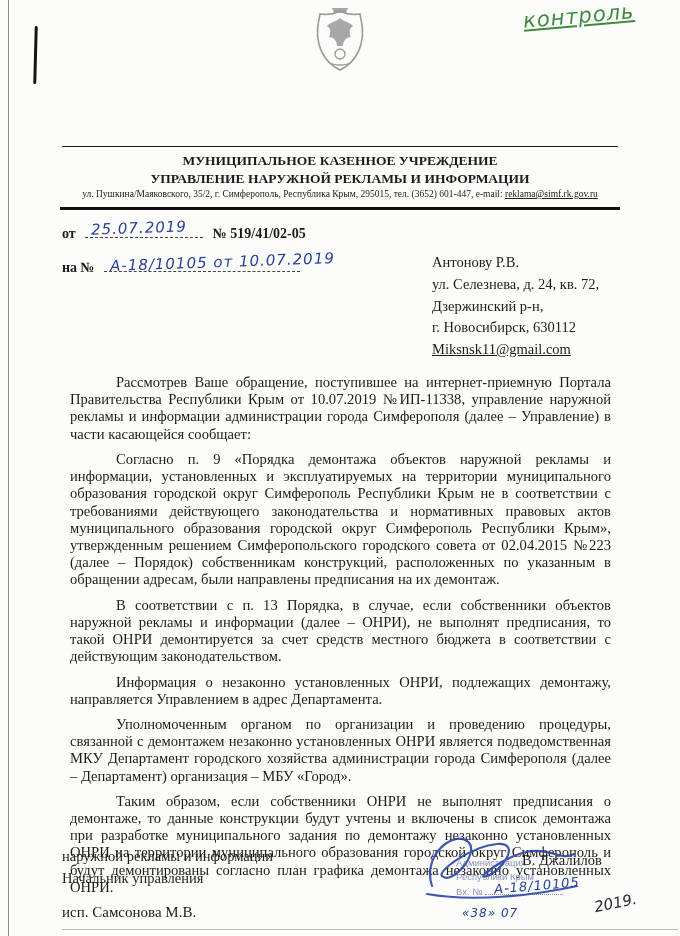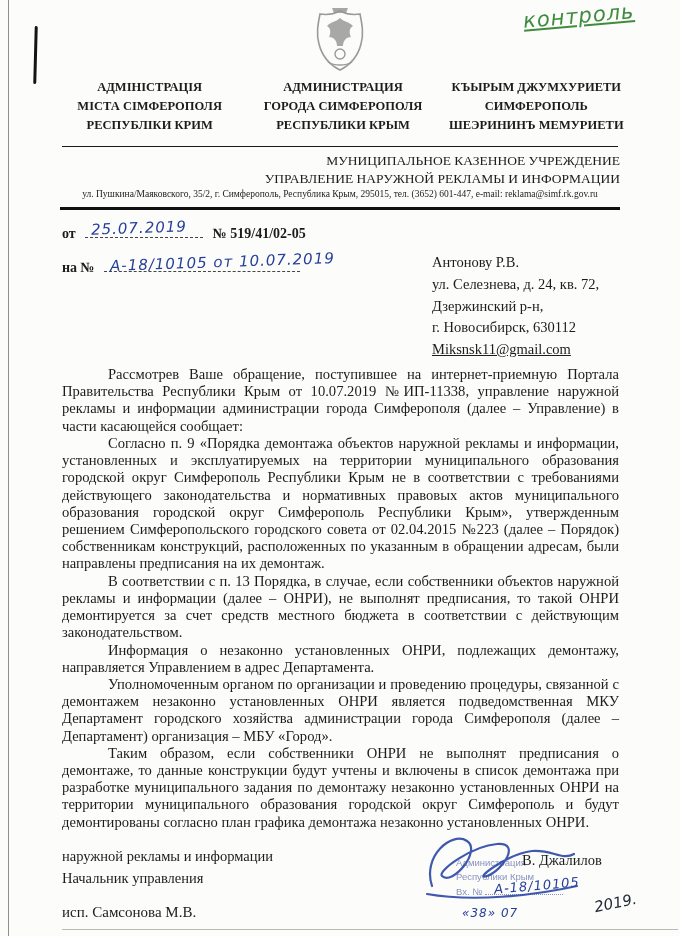--- a/index.html
+++ b/index.html
@@ -16,39 +16,39 @@
   .hand-green{font-family:"DejaVu Sans",sans-serif;font-style:italic;color:#3f8c3f;}
   .control-note{position:absolute;left:523px;top:4px;font-size:21px;letter-spacing:1px;transform:rotate(-5deg);text-decoration:underline;}
 
   
   .emblem{position:absolute;top:6px;left:50%;transform:translateX(-50%);}
 
   
   .header-cols{position:absolute;top:78px;left:56px;width:574px;display:flex;justify-content:space-between;gap:6px;}
   .header-col{flex:1;text-align:center;font-weight:bold;font-size:12.5px;line-height:1.5;white-space:pre-line;}
   .rule-thin{position:absolute;left:62px;top:146px;width:556px;height:1px;background:#1a1a1a;}
-  .institution{position:absolute;top:152px;left:60px;width:560px;text-align:right;font-weight:normal;font-size:13.5px;line-height:1.3;}
+  .institution{position:absolute;top:152px;left:60px;width:560px;text-align:center;font-weight:bold;font-size:13.5px;line-height:1.3;}
   .address-line{position:absolute;top:189px;left:28px;width:624px;text-align:center;font-size:9.5px;color:#222;}
-  .address-line .email-link{margin-top:23px;}
+  .address-line .email-link{text-decoration:underline;margin-top:23px;}
   .rule-thick{position:absolute;left:60px;top:207px;width:560px;height:3px;background:#101010;}
 
   
   .ref-row1{position:absolute;left:62px;top:220px;font-size:14px;font-weight:bold;}
   .ref-row2{position:absolute;left:62px;top:254px;font-size:14px;font-weight:bold;}
   .fill{display:inline-block;position:relative;border-bottom:1px dashed #444;height:17px;vertical-align:baseline;margin:0 6px;}
   .fill .hand{position:absolute;left:6px;bottom:0;font-size:15px;font-weight:normal;white-space:nowrap;transform:rotate(-2deg);letter-spacing:1px;}
   .out-number{margin-left:0;}
 
   
   .recipient{position:absolute;left:420px;top:252px;font-size:14.5px;line-height:1.5;margin-left:12px;}
   .recipient .email-link{text-decoration:underline;}
 
   
   .letter-body{position:absolute;left:62px;top:366px;width:557px;font-size:14.6px;line-height:1.18;text-align:justify;}
-  .letter-body p{margin:0;text-indent:46px;}
+  .letter-body p{margin:8px;text-indent:46px;}
 
   
   .sign-block{position:absolute;left:62px;top:846px;font-size:14.5px;line-height:1.5;}
   .sign-name{position:absolute;left:522px;top:852px;font-size:14.5px;z-index:3;}
   .signature-svg{position:absolute;left:412px;top:816px;z-index:2;}
 
   
   .stamp{position:absolute;left:456px;top:856px;width:170px;font-family:"Liberation Sans",sans-serif;font-size:9.5px;color:#8a93c0;line-height:1.45;z-index:1;}
   .stamp .fill-dotted{display:inline-block;width:78px;border-bottom:1px dotted #8a93c0;height:10px;}
   .stamp-number{position:absolute;left:494px;top:878px;font-size:13px;transform:rotate(-5deg);letter-spacing:1px;z-index:2;}
@@ -71,31 +71,20 @@
   <div class="emblem">
     <svg width="60" height="68" viewBox="0 0 60 68" aria-hidden="true">
       <path d="M22 2 L38 2 L36 7 L24 7 Z" fill="#a6a6a6"></path>
       <path d="M30 5 C24 8 16 9 10 8 C8 18 6 28 9 38 C12 50 20 59 30 64 C40 59 48 50 51 38 C54 28 52 18 50 8 C44 9 36 8 30 5 Z" fill="none" stroke="#9a9a9a" stroke-width="1.6"></path>
       <path d="M30 12 C26 16 20 16 17 20 C21 22 21 27 19 31 C24 31 27 35 27 40 L33 40 C33 35 36 31 41 31 C39 27 39 22 43 20 C40 16 34 16 30 12 Z" fill="#a8a8a8"></path>
       <circle cx="30" cy="48" r="5" fill="none" stroke="#9a9a9a" stroke-width="1.4"></circle>
       <path d="M18 56 C24 60 36 60 42 56" fill="none" stroke="#9a9a9a" stroke-width="1.4"></path>
     </svg>
   </div>
 
-  <div class="header-cols">
-    <div class="header-col">АДМІНІСТРАЦІЯ
-МІСТА СІМФЕРОПОЛЯ
-РЕСПУБЛІКИ КРИМ</div>
-    <div class="header-col">АДМИНИСТРАЦИЯ
-ГОРОДА СИМФЕРОПОЛЯ
-РЕСПУБЛИКИ КРЫМ</div>
-    <div class="header-col">КЪЫРЫМ ДЖУМХУРИЕТИ
-СИМФЕРОПОЛЬ
-ШЕЭРИНИНЪ МЕМУРИЕТИ</div>
-  </div>
 
   <div class="rule-thin"></div>
 
   <div class="institution">
     <div>МУНИЦИПАЛЬНОЕ КАЗЕННОЕ УЧРЕЖДЕНИЕ</div>
     <div>УПРАВЛЕНИЕ НАРУЖНОЙ РЕКЛАМЫ И ИНФОРМАЦИИ</div>
   </div>
 
   <div class="address-line">
     <span>ул. Пушкина/Маяковского, 35/2, г. Симферополь, Республика Крым, 295015, тел. (3652) 601-447, e-mail: </span><span class="email-link">reklama@simf.rk.gov.ru</span>

